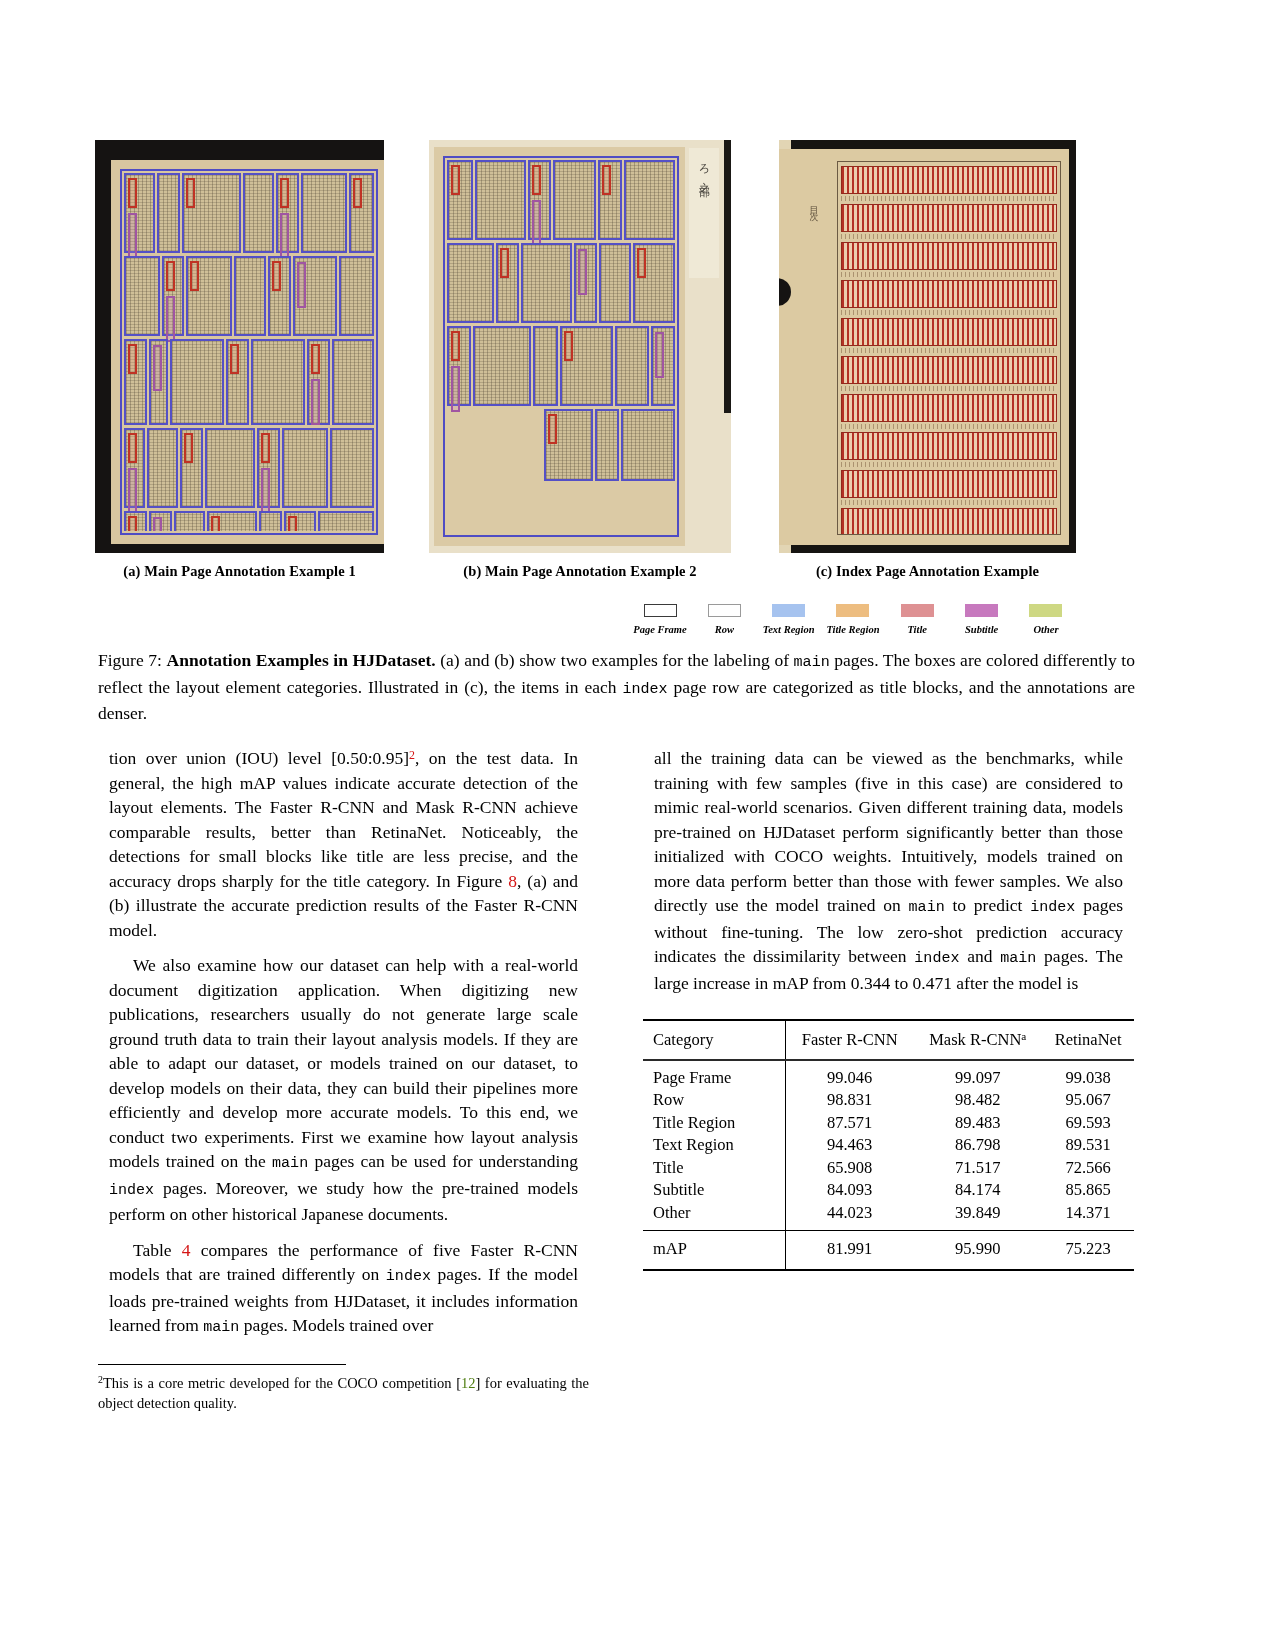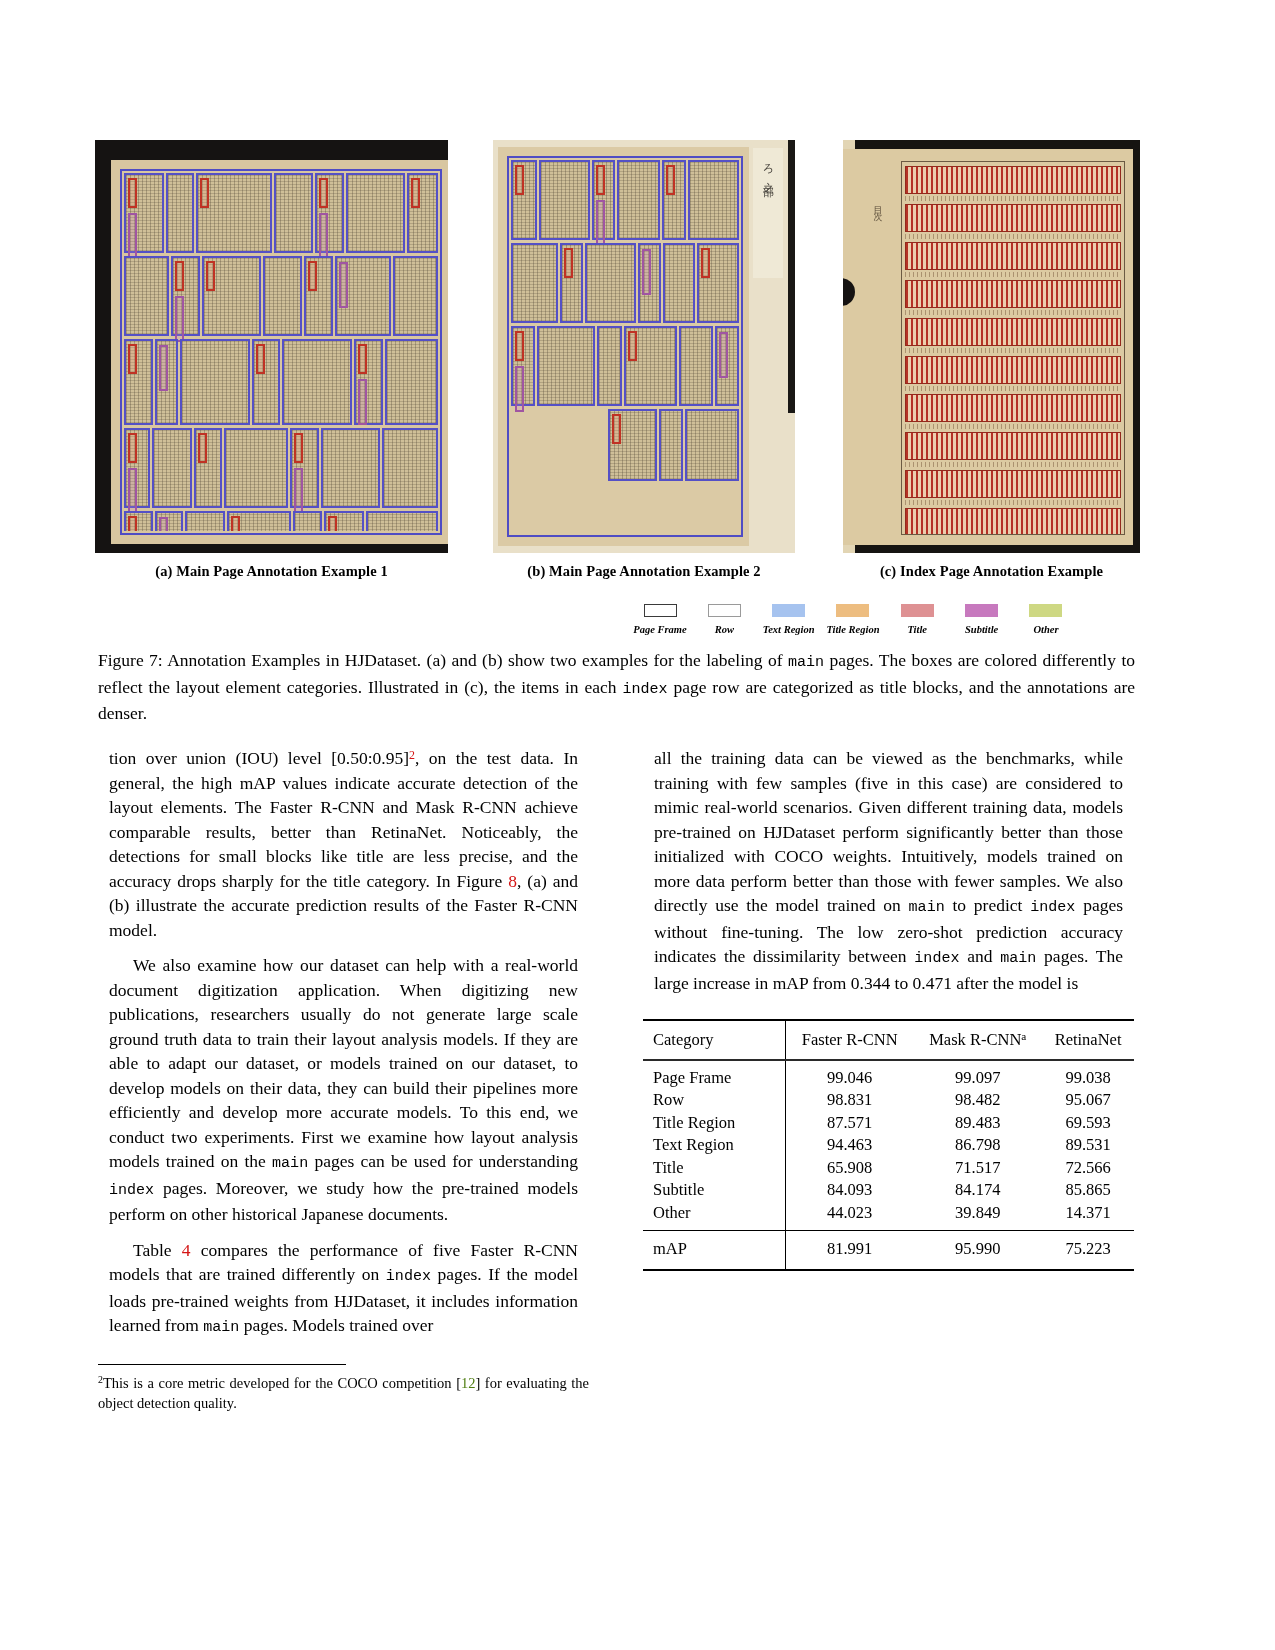--- a/index.html
+++ b/index.html
@@ -4,21 +4,21 @@
 <style>
   html,body{margin:0;padding:0;background:#fff;}
   .page{position:relative;width:1275px;height:1650px;background:#fff;overflow:hidden;
         font-family:"Liberation Serif",serif;color:#000;}
 
   
   .figure-row{position:absolute;top:140px;left:95px;display:flex;}
   .panel{display:flex;flex-direction:column;}
   .panel-img{height:413px;position:relative;overflow:hidden;background:#151312;}
   .panel-cap{text-align:center;font-weight:bold;font-size:14.5px;margin-top:10px;letter-spacing:.1px;}
-  .pa{width:353px;margin-right:45px;}
+  .pa{width:289px;margin-right:45px;}
   .pb{width:302px;margin-right:48px;}
   .pc{width:297px;}
 
   .pa-page{position:absolute;left:16px;top:20px;right:0;bottom:9px;background:#d8c6a0;}
   .pb-img{background:#e9e0c9;}
   .pb-page{position:absolute;left:5px;top:7px;right:46px;bottom:7px;background:#dbcaa5;}
   .pb-strip{position:absolute;right:0;top:0;width:7px;height:66%;background:#1a1815;}
   .pb-margin{position:absolute;right:12px;top:8px;width:30px;height:130px;background:#efe9d6;
              display:flex;justify-content:center;padding-top:8px;box-sizing:border-box;}
   .vtext{writing-mode:vertical-rl;font-size:11px;color:#44403a;letter-spacing:4px;}
@@ -59,21 +59,21 @@
                font-size:17.5px;line-height:24.5px;text-align:justify;}
   .col{position:absolute;top:735px;width:491px;font-size:17.5px;line-height:24.5px;text-align:justify;}
   .col-left{left:98px;}
   .col-right{left:643px;}
   .col p{margin:11px;}
   p.indent{text-indent:24px;}
   h2{font-size:19px;margin:44px 0 26px 0;}
   .mono{font-family:"Liberation Mono",monospace;font-size:0.86em;}
   .red{color:#d41414;}
   .green{color:#4d7c0f;}
-  .b{font-weight:normal;}
+  .b{font-weight:bold;}
   .sup{position:relative;top:-0.45em;font-size:68%;line-height:0;}
   .footnote{margin-top:24px;font-size:14.5px;line-height:20px;text-align:justify;}
   .fnrule{width:248px;border-top:1px solid #000;margin-bottom:8px;}
 
   
   .table-caption{margin-top:42px !important;}
   table{border-collapse:collapse;margin-top:24px;width:491px;font-size:16.5px;}
   th,td{font-weight:normal;padding:0 4px;line-height:22.5px;}
   thead th{padding:8px 4px 7px 4px;border-bottom:2px solid #2a2a2a;}
   table{border-top:2px solid #000;}

